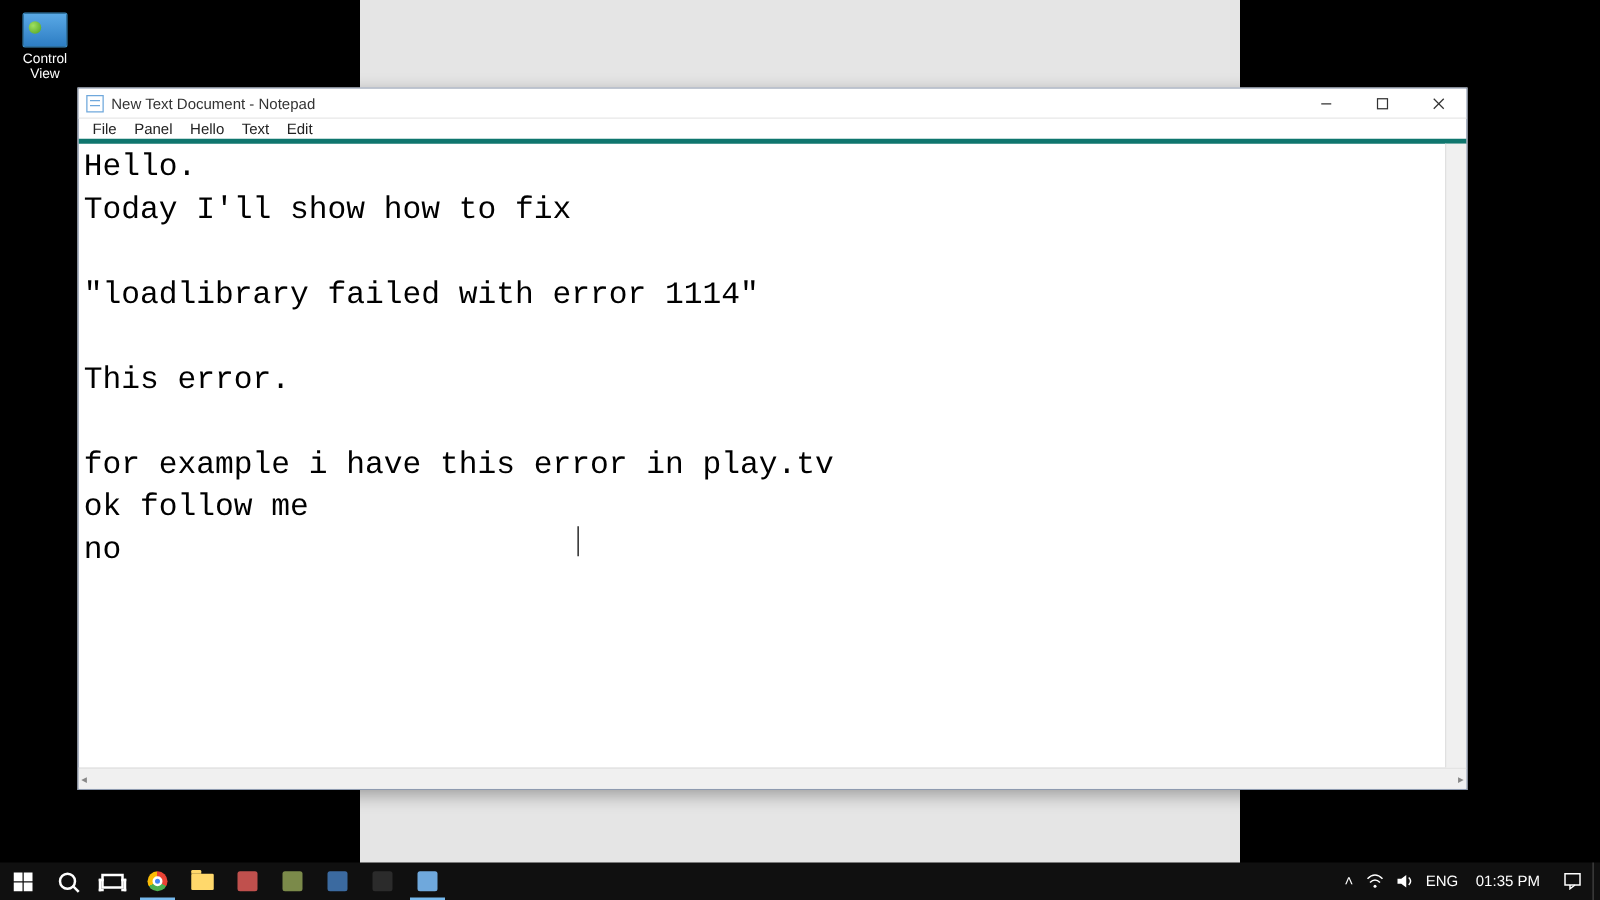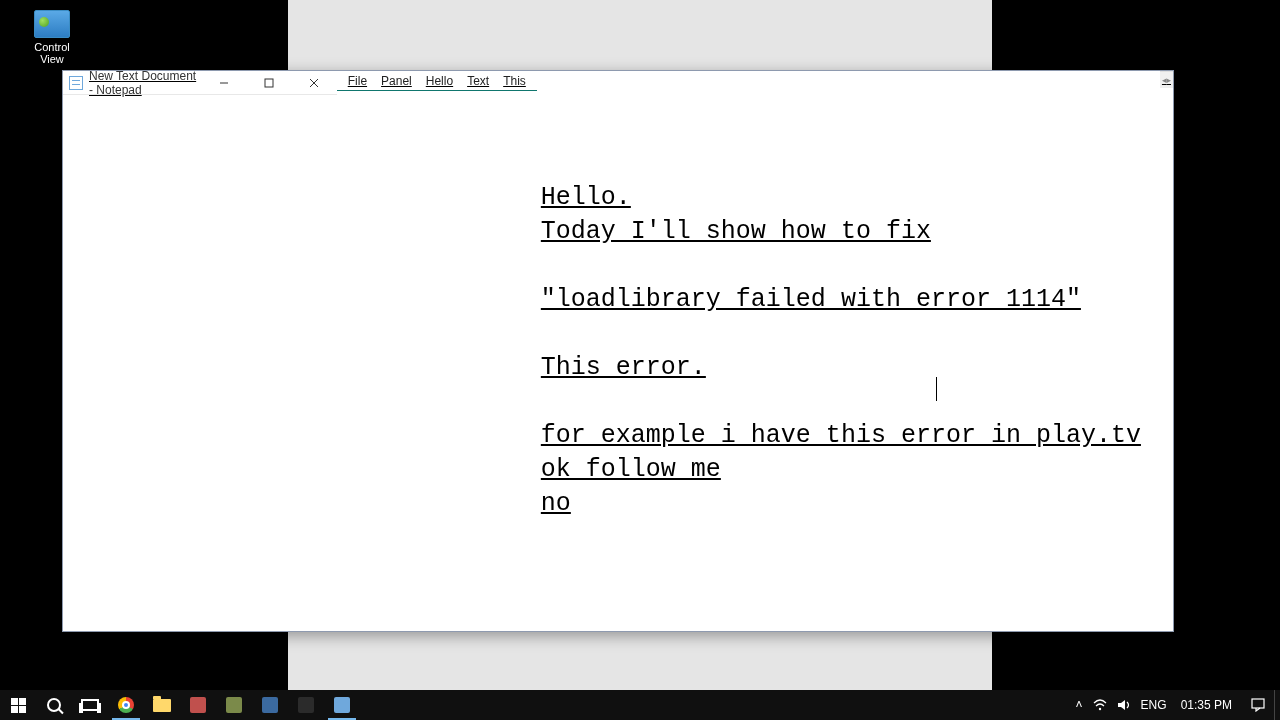--- a/index.html
+++ b/index.html
@@ -10,21 +10,21 @@
   .desktop-bg {
     position: absolute;
     left: 288px; top: 0;
     width: 704px; height: 720px;
     background: #e5e5e5;
   }
 
   
   .desktop-icon {
     position: absolute;
-    left: 24px; top: 10px;
+    left: 8px; top: 10px;
     width: 56px;
     text-align: center;
     color: #fff;
     font-size: 11px;
     cursor: pointer;
   }
   .desktop-icon .icon-img {
     width: 36px; height: 28px;
     margin: 0 auto 3px;
     background: linear-gradient(#5aa9e6, #2d7dc3);
@@ -44,21 +44,21 @@
 
   
   .window {
     position: absolute;
     left: 62px; top: 70px;
     width: 1112px; height: 562px;
     background: #fff;
     border: 1px solid #8e9aaf;
     box-shadow: 0 4px 14px rgba(0,0,0,.35);
     display: flex;
-    text-decoration: underline;
+    flex-direction: column;
   }
   .titlebar {
     height: 24px;
     background: #fff;
     display: flex;
     align-items: center;
     padding-left: 6px;
     border-bottom: 1px solid #e8e8e8;
     font-size: 12px;
     color: #333;
@@ -86,33 +86,32 @@
     color: #444;
     cursor: pointer;
   }
 
   .menubar {
     height: 20px;
     display: flex;
     align-items: center;
     padding: 0 4px;
     font-size: 12px;
-    border-bottom: 1px solid #0f766e;
+    border-bottom: 4px solid #0f766e;
     color: #222;
   }
   .menubar .menu-item {
     padding: 1px 7px;
     cursor: pointer;
   }
 
   .editor-wrap {
     flex: 1;
     position: relative;
     display: flex;
-    align-items: center;
   }
   .editor {
     flex: 1;
     border: none;
     resize: none;
     outline: none;
     padding: 2px 2px 2px 4px;
     font-family: Consolas, "Courier New", monospace;
     font-size: 25px;
     line-height: 34px;
@@ -216,21 +215,21 @@
           </svg>
       </div>
     </div>
   </div>
 
   <div class="menubar">
     <div class="menu-item">File</div>
     <div class="menu-item">Panel</div>
     <div class="menu-item">Hello</div>
     <div class="menu-item">Text</div>
-    <div class="menu-item">This</div>
+    <div class="menu-item">Edit</div>
   </div>
 
   <div class="editor-wrap">
     <div class="editor">Hello.
 Today I'll show how to fix
 
 "loadlibrary failed with error 1114"
 
 This error.
 

